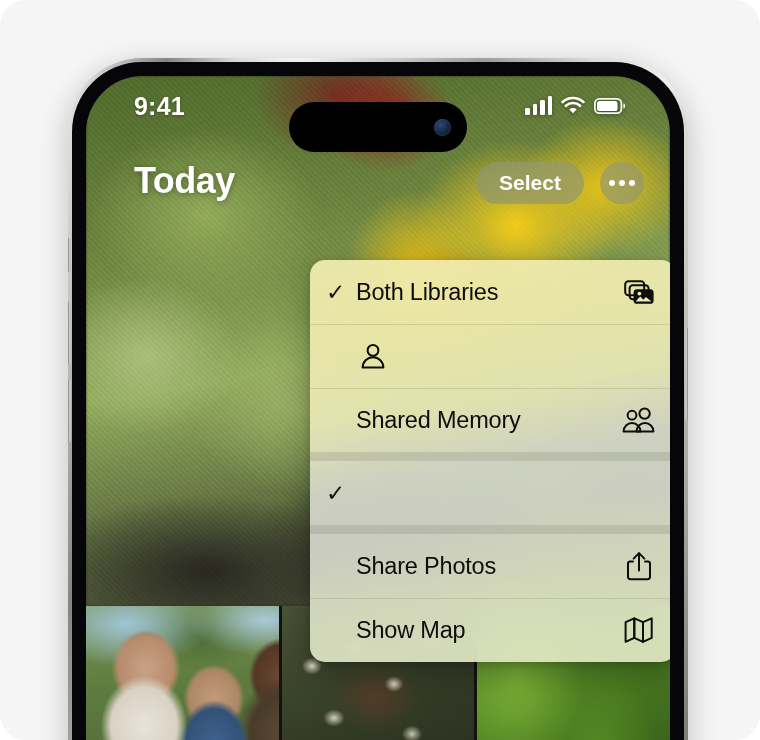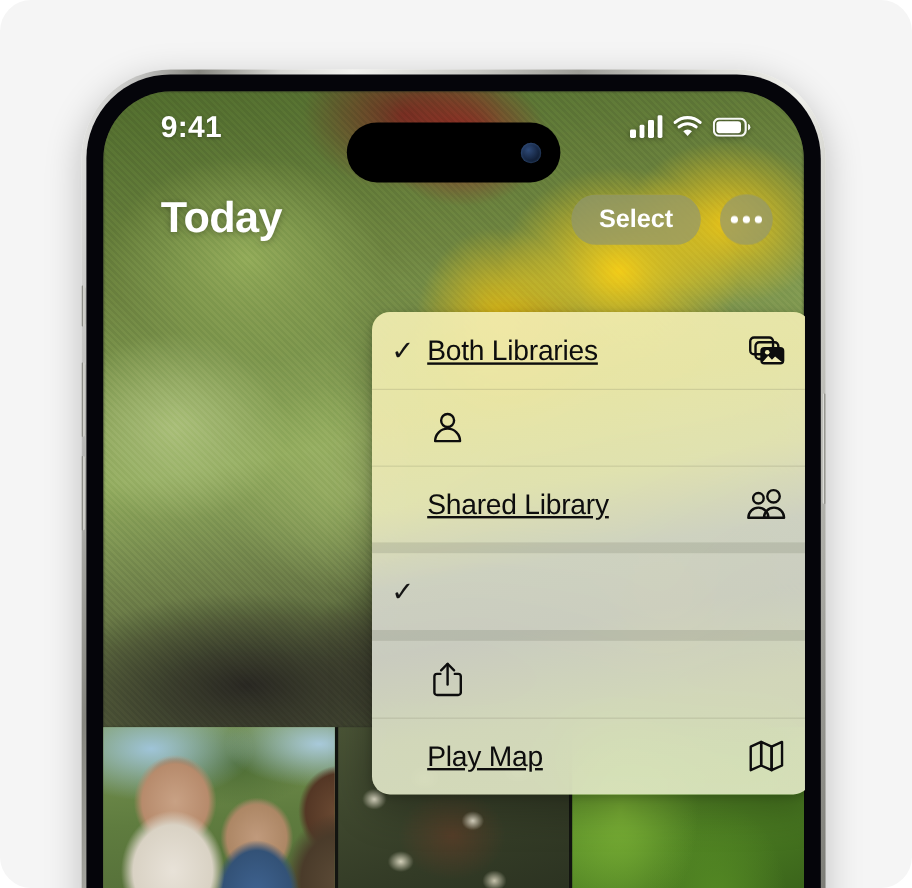--- a/index.html
+++ b/index.html
@@ -206,21 +206,21 @@
   }
   .menu-item + .menu-item::before{
     content:"";position:absolute;left:0;right:0;top:0;height:1px;
     background:rgba(90,90,70,.16);
   }
   .mi-check{
     width:30px;flex:0 0 30px;font-size:23px;color:#141414;font-weight:bold;
     line-height:1;text-align:left;
   }
   .mi-label{
-    flex:1;color:#0d0d0d;letter-spacing:-.2px;white-space:nowrap;text-decoration:underline;
+    flex:1;color:#0d0d0d;letter-spacing:-.2px;white-space:nowrap;
   }
   .mi-icon{
     flex:0 0 34px;width:34px;height:30px;
     display:flex;align-items:center;justify-content:center;color:#0d0d0d;
   }
   .group-sep{height:9px;background:rgba(120,122,104,.22);}
 
   
   .ico{display:block;}
 </style>
@@ -303,21 +303,21 @@
           <span class="mi-check"></span>
           <span class="mi-icon">
             <svg class="ico" width="26" height="27" viewBox="0 0 26 27">
               <circle cx="13" cy="7.4" r="5.4" fill="none" stroke="#0d0d0d" stroke-width="2"></circle>
               <path d="M2.6 24.6a10.4 10.4 0 0 1 20.8 0z" fill="none" stroke="#0d0d0d" stroke-width="2" stroke-linejoin="round"></path>
             </svg>
           </span>
         </div>
         <div class="menu-item">
           <span class="mi-check"></span>
-          <span class="mi-label">Shared Library</span>
+          <span class="mi-label">Shared Memory</span>
           <span class="mi-icon">
             <svg class="ico" width="34" height="27" viewBox="0 0 34 27">
               <circle cx="10" cy="8.2" r="4.4" fill="none" stroke="#0d0d0d" stroke-width="2"></circle>
               <circle cx="22.6" cy="6.6" r="5.2" fill="none" stroke="#0d0d0d" stroke-width="2"></circle>
               <path d="M1.6 24.4a8.4 8.4 0 0 1 16.8 0z" fill="none" stroke="#0d0d0d" stroke-width="2" stroke-linejoin="round"></path>
               <path d="M14.6 24.4a8.4 8.4 0 0 1 16.8 0z" fill="none" stroke="#0d0d0d" stroke-width="2" stroke-linejoin="round"></path>
             </svg>
           </span>
         </div>
       </div>
@@ -329,31 +329,32 @@
           <span class="mi-check">✓</span>
           <span class="mi-icon"></span>
         </div>
       </div>
 
       <div class="group-sep"></div>
 
       <div class="menu-group">
         <div class="menu-item">
           <span class="mi-check"></span>
+          <span class="mi-label">Share Photos</span>
           <span class="mi-icon">
             <svg class="ico" width="26" height="30" viewBox="0 0 26 30">
               <path d="M7 10.6H4.2A2.2 2.2 0 0 0 2 12.8v13.2a2.2 2.2 0 0 0 2.2 2.2h17.6a2.2 2.2 0 0 0 2.2-2.2V12.8a2.2 2.2 0 0 0-2.2-2.2H19" fill="none" stroke="#0d0d0d" stroke-width="2" stroke-linecap="round"></path>
               <path d="M13 19.4V2.4" fill="none" stroke="#0d0d0d" stroke-width="2" stroke-linecap="round"></path>
               <path d="M7.6 7.6 13 2.1l5.4 5.5" fill="none" stroke="#0d0d0d" stroke-width="2" stroke-linecap="round" stroke-linejoin="round"></path>
             </svg>
           </span>
         </div>
         <div class="menu-item">
           <span class="mi-check"></span>
-          <span class="mi-label">Play Map</span>
+          <span class="mi-label">Show Map</span>
           <span class="mi-icon">
             <svg class="ico" width="30" height="28" viewBox="0 0 30 28">
               <path d="M1.6 6.2 10.3 2.3v19.6L1.6 25.8z" fill="none" stroke="#0d0d0d" stroke-width="2" stroke-linejoin="round"></path>
               <path d="M10.3 2.3 19 6.2v19.6l-8.7-3.9z" fill="none" stroke="#0d0d0d" stroke-width="2" stroke-linejoin="round"></path>
               <path d="M19 6.2l8.7-3.9v19.6L19 25.8z" fill="none" stroke="#0d0d0d" stroke-width="2" stroke-linejoin="round"></path>
             </svg>
           </span>
         </div>
       </div>
 

